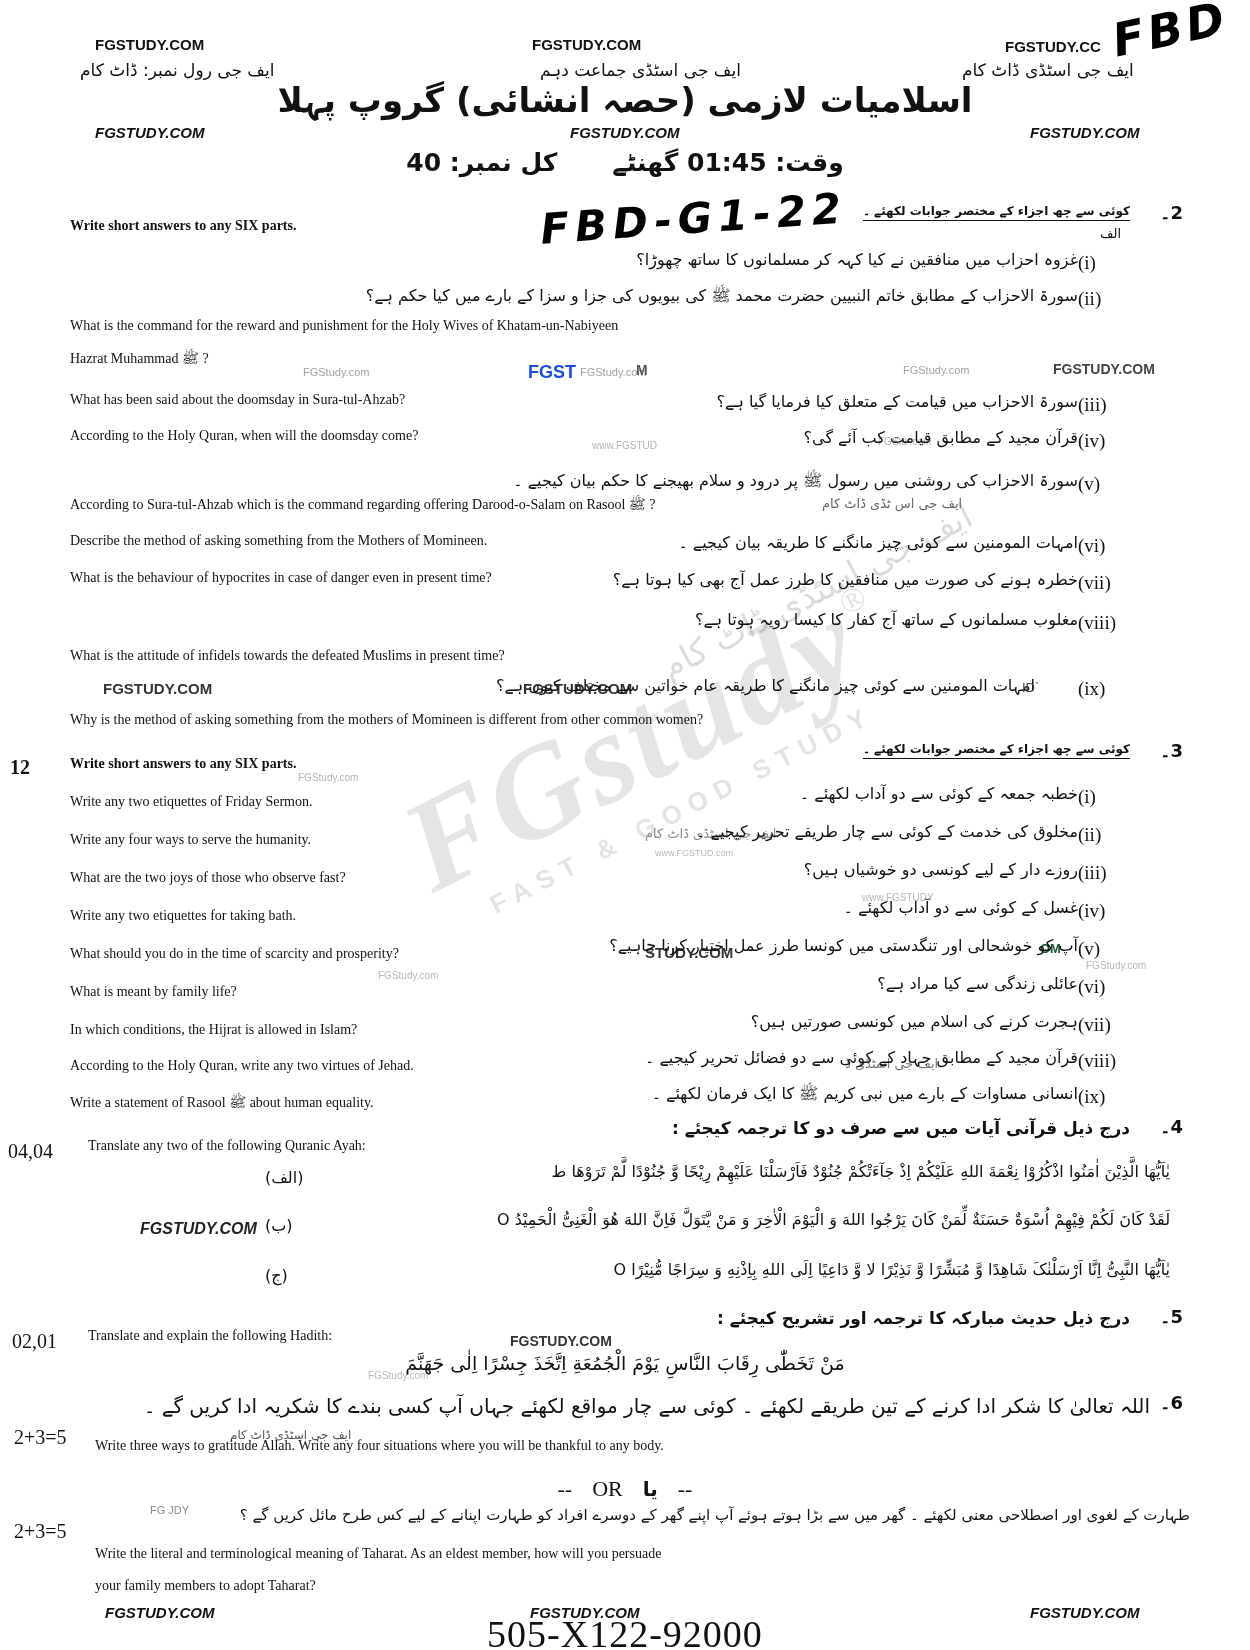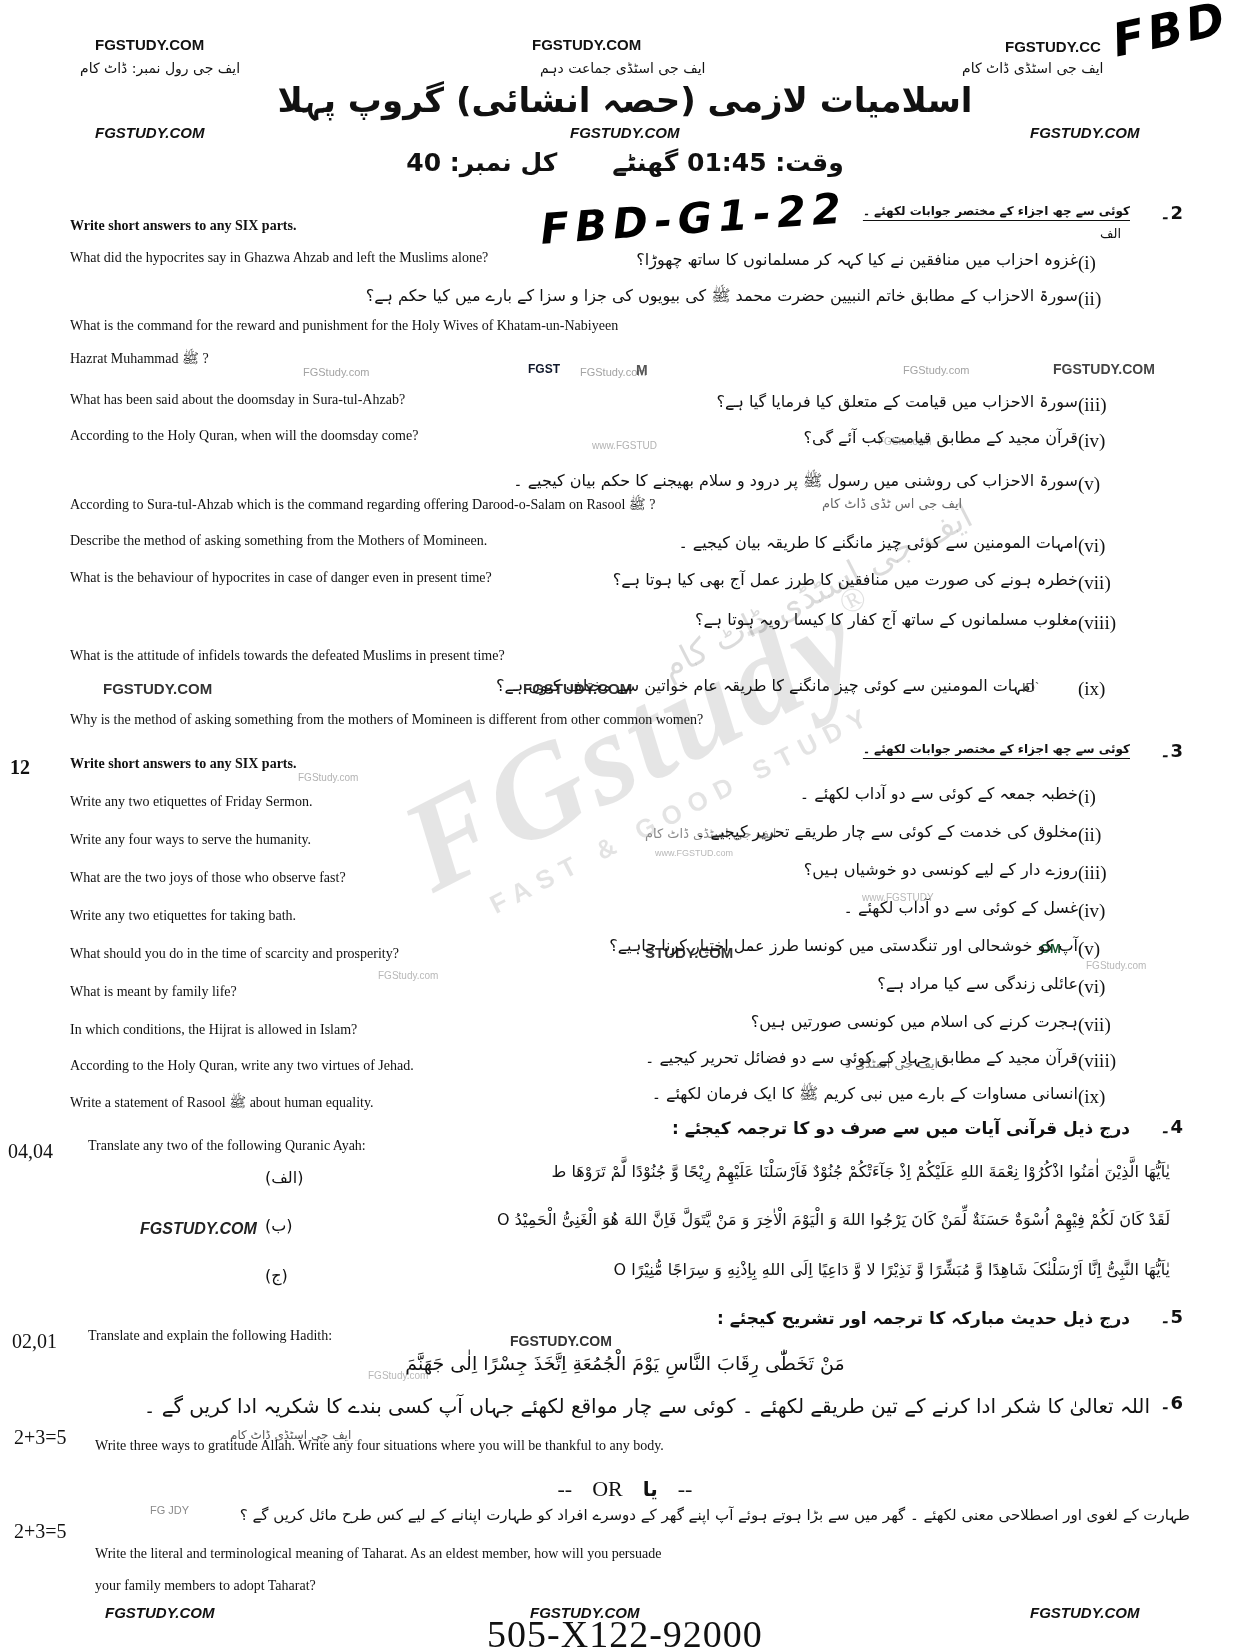--- a/index.html
+++ b/index.html
@@ -30,21 +30,21 @@
   .abs{position:absolute;}
   
   .row{position:absolute;left:70px;width:1125px;height:32px;}
   .p-en{position:absolute;left:0;top:0;}
   .p-en-lo{position:absolute;left:0;top:10px;}
   .p-ur{position:absolute;right:117px;top:0;}
   .p-num{position:absolute;left:1008px;top:2px;}
   .p-pre{position:absolute;left:952px;top:4px;font-family:"Liberation Sans",sans-serif;font-size:13px;color:#444;}
   
   .hdr-wm{position:absolute;font-family:"Liberation Sans",sans-serif;font-weight:bold;font-size:15px;white-space:nowrap;}
-  .hdr-ur{position:absolute;font-family:"DejaVu Sans",sans-serif;font-size:14px;direction:rtl;white-space:nowrap;}
+  .hdr-ur{position:absolute;font-family:"DejaVu Sans",sans-serif;font-size:17px;direction:rtl;white-space:nowrap;}
   .title{position:absolute;top:80px;left:0;width:100%;text-align:center;
          font-family:"DejaVu Sans",sans-serif;font-weight:bold;font-size:34px;direction:rtl;}
   .timeline{position:absolute;top:148px;left:0;width:100%;display:flex;justify-content:center;gap:55px;
             direction:rtl;font-family:"DejaVu Sans",sans-serif;font-weight:bold;font-size:25px;}
   .handw{position:absolute;font-family:"DejaVu Sans",sans-serif;font-style:italic;font-weight:bold;color:#000;}
   .hand-corner{left:1112px;top:2px;font-size:46px;transform:rotate(-12deg);letter-spacing:4px;}
   .hand-note{left:540px;top:194px;font-size:42px;transform:rotate(-4deg);letter-spacing:6px;}
   
   .ayah-row{position:absolute;left:265px;width:905px;height:40px;}
   .ayah-label{position:absolute;left:0;top:6px;font-family:"DejaVu Sans",sans-serif;font-size:16px;direction:rtl;}
@@ -67,21 +67,21 @@
   <div class="wm-diag-ur">ایف جی اسٹڈی ڈاٹ کام</div>
   <div class="wm-big">
     <div>
       <span class="wm-brand">FGstudy</span>
       <span class="wm-reg">®</span>
     </div>
     <div class="wm-tagline">FAST &amp; GOOD STUDY</div>
   </div>
   <div>
       <span class="wm" style="left: 303px; top: 366px; font-size: 11px; color: rgb(163, 163, 163);">FGStudy.com</span>
-      <span class="wm" style="left: 528px; top: 362px; font-size: 12px; color: #0f172a; font-weight: 700;">FGST</span>
+      <span class="wm" style="left: 528px; top: 362px; font-size: 18px; color: #1d4ed8; font-weight: 700;">FGST</span>
       <span class="wm" style="left: 580px; top: 366px; font-size: 11px; color: rgb(163, 163, 163);">FGStudy.com</span>
       <span class="wm" style="left: 636px; top: 362px; font-size: 14px; color: rgb(85, 85, 85); font-weight: 700;">M</span>
       <span class="wm" style="left: 903px; top: 364px; font-size: 11px; color: rgb(163, 163, 163);">FGStudy.com</span>
       <span class="wm" style="left: 1053px; top: 361px; font-size: 14px; color: rgb(68, 68, 68); font-weight: 700;">FGSTUDY.COM</span>
       <span class="wm" style="left: 592px; top: 440px; font-size: 10px; color: rgb(179, 179, 179);">www.FGSTUD</span>
       <span class="wm" style="left: 878px; top: 436px; font-size: 10px; color: rgb(179, 179, 179);">FGStu .com</span>
       <span class="wm" style="left: 822px; top: 496px; font-size: 13px; color: rgb(102, 102, 102); direction: rtl; font-family: &quot;DejaVu Sans&quot;, sans-serif;">ایف جی اس ٹڈی ڈاٹ کام</span>
       <span class="wm" style="left: 103px; top: 680px; font-size: 15px; color: rgb(51, 51, 51); font-weight: 700;">FGSTUDY.COM</span>
       <span class="wm" style="left: 523px; top: 680px; font-size: 15px; color: rgb(51, 51, 51); font-weight: 700;">FGSTUDY.COM</span>
       <span class="wm" style="left: 298px; top: 772px; font-size: 10px; color: rgb(179, 179, 179);">FGStudy.com</span>
@@ -117,21 +117,20 @@
     <span>کل نمبر: 40</span>
   </div>
 
   <span class="qnum abs" style="left:1160px;top:202px;">2۔</span>
   <span class="ur-head abs" style="right:120px;top:204px;">کوئی سے چھ اجزاء کے مختصر جوابات لکھئے ۔</span>
   <span class="ur abs" style="left:1100px;top:226px;font-size:13px;">الف</span>
   <span class="en en-b abs" style="left:70px;top:218px;">Write short answers to any SIX parts.</span>
   <span class="handw hand-note">FBD-G1-22</span>
 
   <div class="row" style="top:250px;">
-    <span class="en p-en">What did the hypocrites say in Ghazwa Ahzab and left the Muslims alone?</span>
     <span class="ur p-ur">غزوہ احزاب میں منافقین نے کیا کہہ کر مسلمانوں کا ساتھ چھوڑا؟</span>
     <span class="num p-num">(i)</span>
   </div>
 
   <div class="row" style="top:286px;">
     <span class="ur p-ur">سورۃ الاحزاب کے مطابق خاتم النبیین حضرت محمد ﷺ کی بیویوں کی جزا و سزا کے بارے میں کیا حکم ہے؟</span>
     <span class="num p-num">(ii)</span>
   </div>
   <span class="en abs" style="left:70px;top:318px;">What is the command for the reward and punishment for the Holy Wives of Khatam-un-Nabiyeen</span>
   <span class="en abs" style="left:70px;top:350px;">Hazrat Muhammad ﷺ ?</span>

